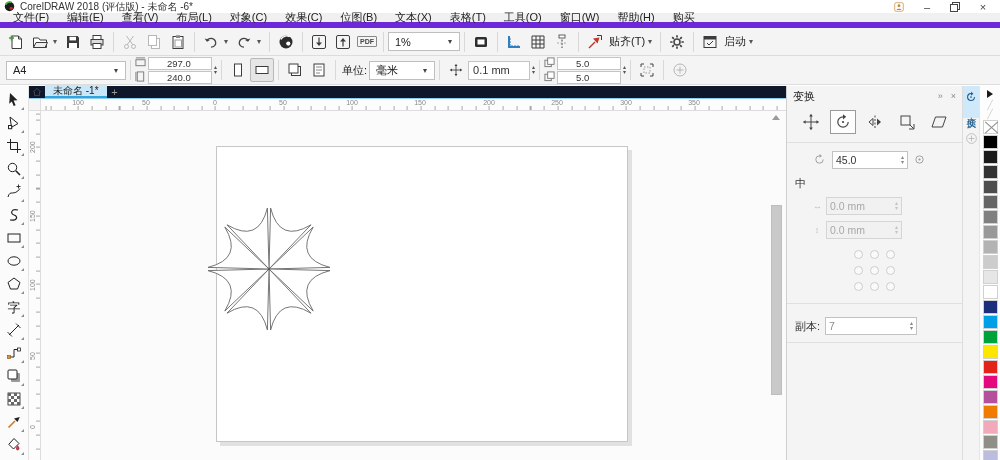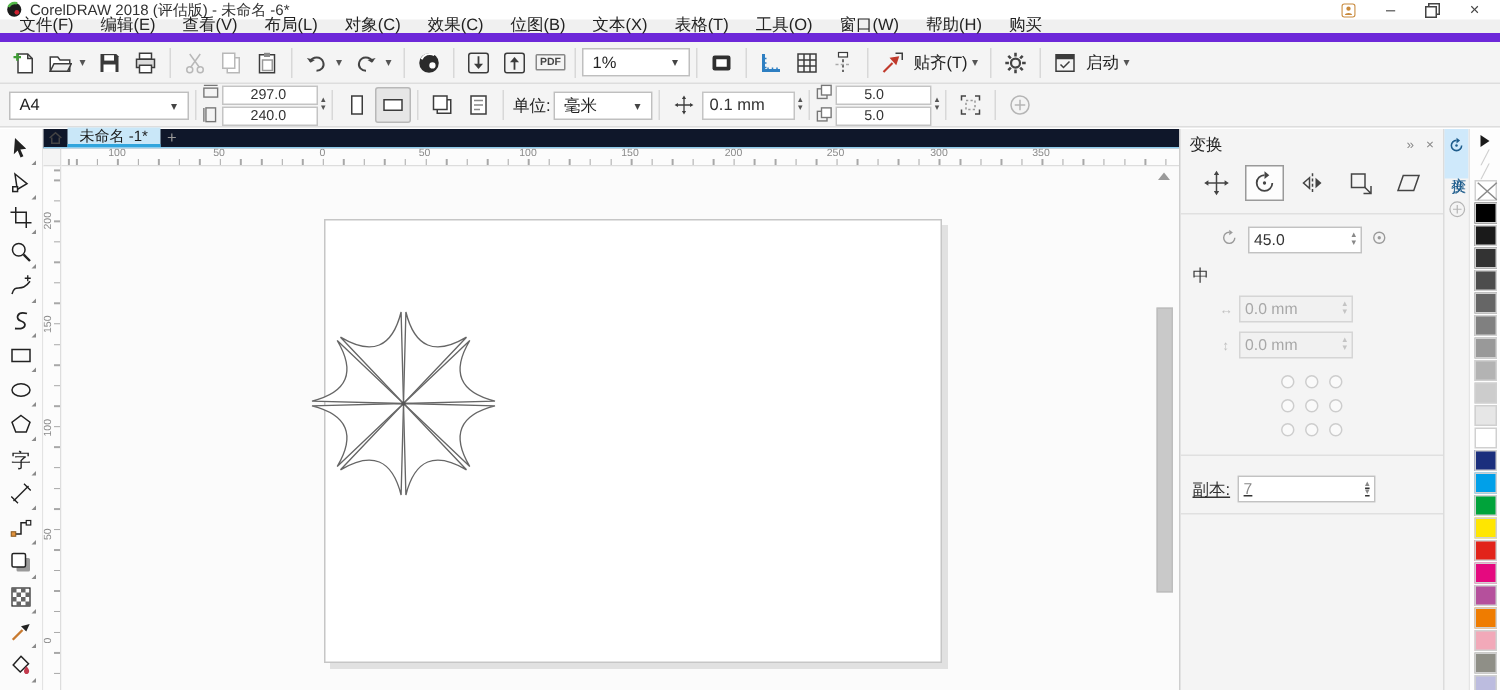--- a/index.html
+++ b/index.html
@@ -102,21 +102,21 @@
   .dfield.disabled .spincol { color:#c4c4c4; }
   .cpoint svg { width:11px; height:11px; }
   .center-label { margin:7px 0 0 8px; color:#333; }
   .xy-row { display:flex; align-items:center; margin:6px 0 0 26px; gap:5px; }
   .xy-pre { color:#c0c0c0; font-size:9px; width:8px; text-align:center; }
   .chk-row { display:flex; align-items:center; margin:8px 0 0 40px; gap:5px; color:#b5b5b5; }
   .chk { width:11px; height:11px; border:1px solid #c9c9c9; background:#f6f6f6; position:relative; }
   .chk::after { content:"✓"; position:absolute; left:1px; top:-2px; font-size:9px; color:#bdbdbd; }
   .radiogrid { display:grid; grid-template-columns:repeat(3,16px); grid-auto-rows:16px; justify-content:center; margin-top:8px; }
   .radio { width:9px; height:9px; border:1.5px solid #cdcdcd; border-radius:50%; background:#fafafa; margin:3px; }
-  .copies-row { display:flex; align-items:center; padding:5px 8px; gap:5px;text-decoration:underline; }
+  .copies-row { display:flex; align-items:center; padding:5px 8px; gap:5px; }
   .copies-row .dfield { width:92px; }
   .apply-row { display:flex; justify-content:flex-end; padding:8px 10px; }
   .apply-btn { width:64px; height:20px; border:1px solid #cdcdcd; background:#efefef; color:#b3b3b3; font-size:11px;
                display:flex; align-items:center; justify-content:center; }
 
   
   .dockertabs { width:17px; background:#f4f4f4; border-left:1px solid #dcdcdc; display:flex; flex-direction:column; align-items:center; }
   .dtab { width:17px; background:#cfe9fb; display:flex; flex-direction:column; align-items:center; padding:5px 0 7px; }
   .dtab svg { width:12px; height:12px; margin-bottom:4px; }
   .dtab .vtext { writing-mode:vertical-rl; font-size:10px; color:#1f5d8c; letter-spacing:1px; }

